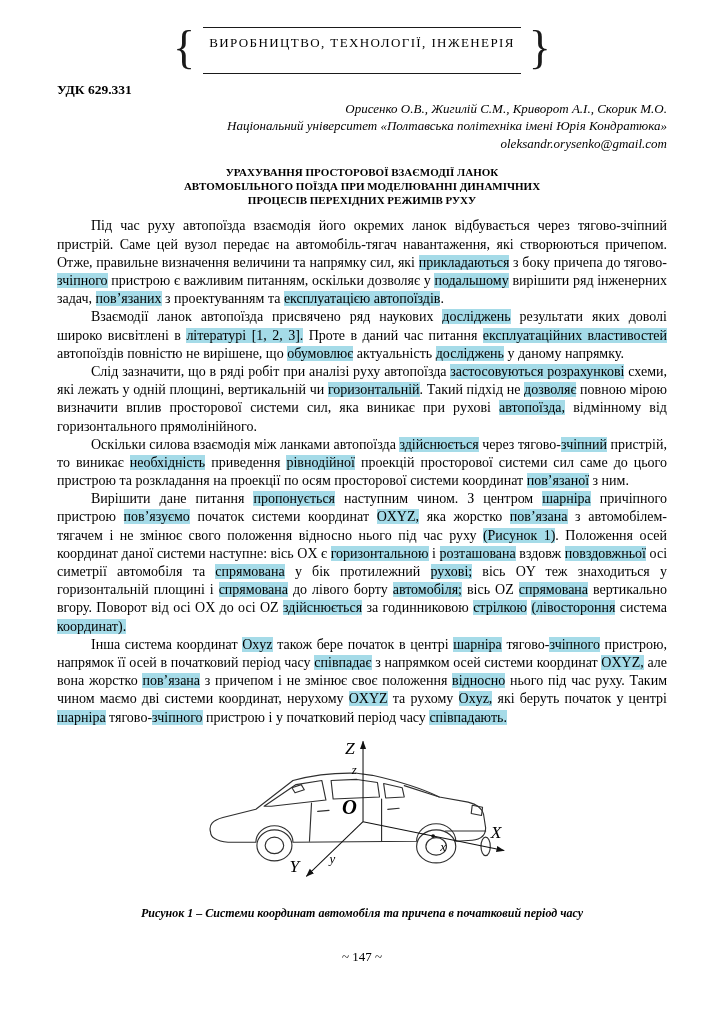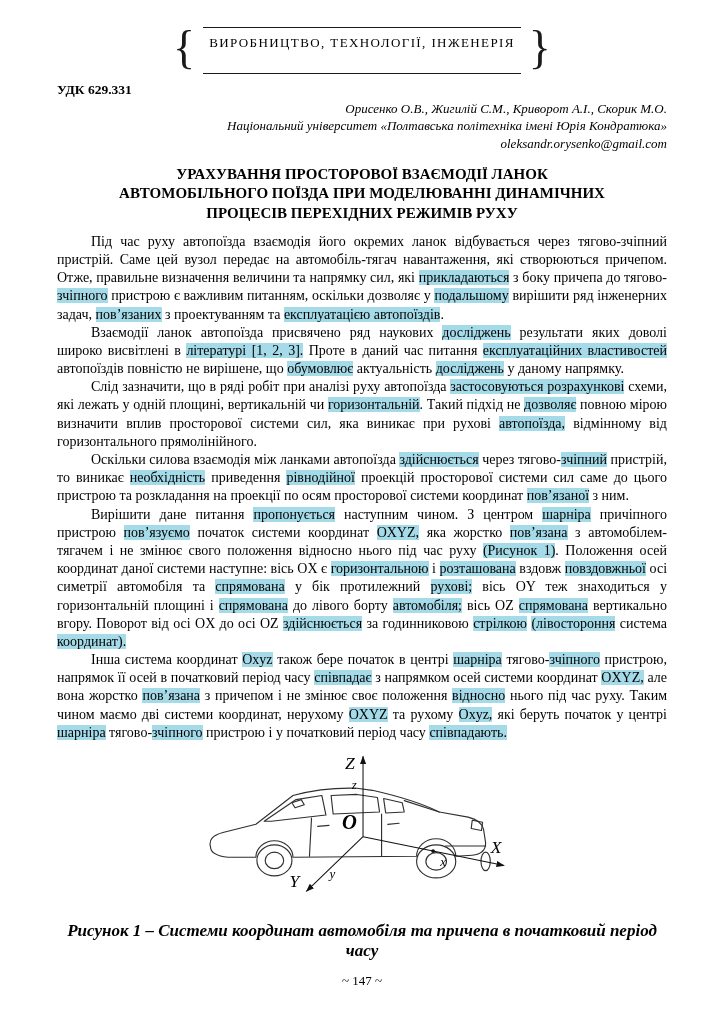--- a/index.html
+++ b/index.html
@@ -24,27 +24,27 @@
   .banner-text {
     font-size:13px; letter-spacing:1.4px; padding:7px 6px 22px 6px;
     border-top:1.3px solid #1a1a1a; border-bottom:1.3px solid #1a1a1a;
     white-space:nowrap;
   }
   .udc { font-weight:bold; font-size:13.5px; margin:8px 0 2px 0; }
   .byline { text-align:right; font-size:13px; line-height:1.34; }
   .authors { font-weight:normal; font-style:italic; }
   .affiliation { font-style:italic; }
   .email { font-style:italic; text-align:right; padding-left:150px; }
-  .title { text-align:center; font-weight:bold; font-size:15px; line-height:1.28; margin:13px 0 10px 0; }
+  .title { text-align:center; font-weight:bold; font-size:11px; line-height:1.28; margin:13px 0 10px 0; }
   .body-text { font-size:14px; line-height:1.3; text-align:justify; }
   .body-text p { margin:0; text-indent:34px; }
   mark.hl { background-color:var(--hl,#a5dbe8); color:inherit; padding:0; }
   figure { margin:6px 0 0 0; text-align:center; }
-  figcaption { font-weight:bold; font-style:italic; font-size:17px; margin-top:4px; }
-  .page-number { text-align:center; font-size:13px; margin-top:12px; }
+  figcaption { font-weight:bold; font-style:italic; font-size:12px; margin-top:4px; }
+  .page-number { text-align:center; font-size:13px; margin-top:28px; }
   svg text { font-family:"Liberation Serif", serif; font-style:italic; fill:#000; }
   .lbl-big { font-size:17px; }
   .lbl-small { font-size:12.5px; }
   .lbl-origin { font-size:20px; font-weight:bold; }
 </style>
 </head>
 <body>
 
 <div class="page">
 

